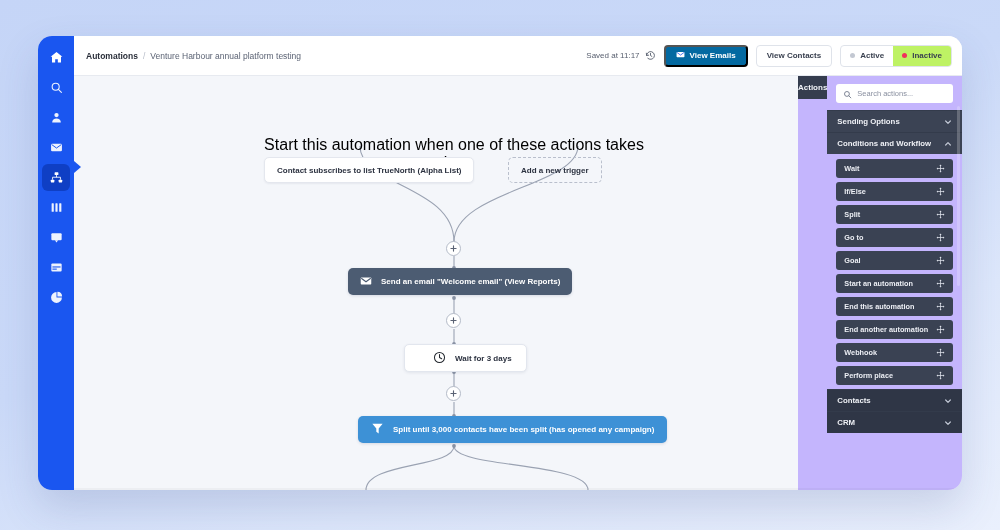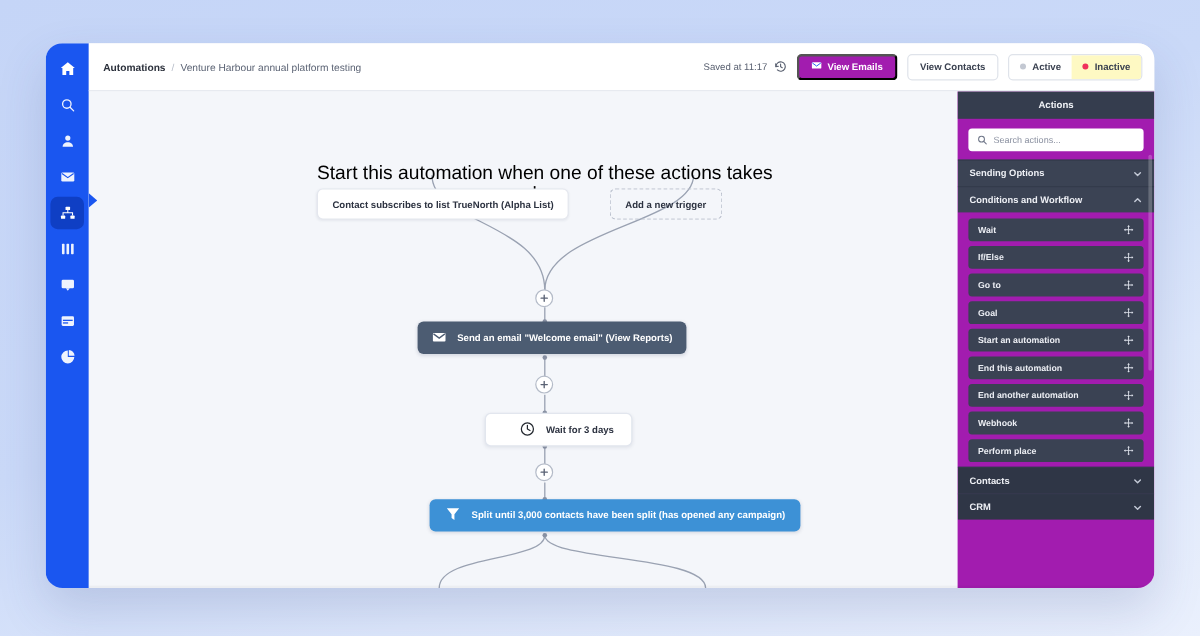--- a/index.html
+++ b/index.html
@@ -66,33 +66,33 @@
   #saved-block { display: flex; align-items: center; gap: 5px; font-size: 8px; color: #596070; }
   #saved-block svg { display:block; }
 
   .hbtn {
     height: 22px; border-radius: 4px;
     display: flex; align-items: center; gap: 5px;
     padding: 0 10px;
     font-size: 8px; font-weight: bold;
     white-space: nowrap;
   }
-  .hbtn.primary { background: #a21caf; color: #fff; }
+  .hbtn.primary { background: #0369a1; color: #fff; }
   .hbtn.ghost { background: #fff; color: #3a4150; border: 1px solid #dfe3ea; }
 
   #status-toggle {
     display: flex; height: 22px;
     border: 1px solid #dfe3ea; border-radius: 4px; overflow: hidden;
     background: #fff;
   }
   .seg {
     display: flex; align-items: center; gap: 5px;
     padding: 0 9px; font-size: 8px; font-weight: bold; color: #3a4150;
   }
-  .seg.on { background: #fef9c3; }
+  .seg.on { background: #bef264; }
   .dot { width: 5px; height: 5px; border-radius: 50%; display: block; }
   .dot.gray { background: #c3c8d2; }
   .dot.red { background: #f0315b; }
 
   
   #body-area { flex: 1 1 auto; display: flex; min-height: 0; position: relative; }
 
   
   #canvas {
     flex: 1 1 auto; position: relative; min-width: 0;
@@ -149,22 +149,22 @@
     width: 15px; height: 15px; border-radius: 50%;
     background: #fff; border: 1px solid #b4bbc8;
     display: flex; align-items: center; justify-content: center;
     color: #5a6274;
   }
   svg.conn { position: absolute; left: 0; top: 0; overflow: visible; pointer-events: none; }
 
   
   #actions-panel {
     width: 164px; flex: 0 0 164px;
-    background: #a21caf;
-    display: flex; flex-direction: column;
+    background: #c4b5fd;
+    display: flex; 
     position: relative;
     overflow: hidden;
   }
   #actions-title {
     height: 23px; flex: 0 0 23px;
     display: flex; align-items: center; justify-content: center;
     font-size: 8px; font-weight: bold; color: #f2f4f8;
     background: #353d4e;
   }
   #panel-scroll { flex: 1 1 auto; overflow: hidden; position: relative; }
@@ -484,20 +484,28 @@
             </div>
             <div class="act-item">
               <span>If/Else</span>
               <span class="drag">
                 <svg width="9" height="9" viewBox="0 0 24 24" fill="#dde1ea">
                     <path d="M12 1.5 15 5h-2v6h6V9l3.5 3L19 15v-2h-6v6h2l-3 3.5L9 19h2v-6H5v2L1.5 12 5 9v2h6V5H9z"></path>
                   </svg>
               </span>
             </div>
             <div class="act-item">
+              <span>Split</span>
+              <span class="drag">
+                <svg width="9" height="9" viewBox="0 0 24 24" fill="#dde1ea">
+                    <path d="M12 1.5 15 5h-2v6h6V9l3.5 3L19 15v-2h-6v6h2l-3 3.5L9 19h2v-6H5v2L1.5 12 5 9v2h6V5H9z"></path>
+                  </svg>
+              </span>
+            </div>
+            <div class="act-item">
               <span>Go to</span>
               <span class="drag">
                 <svg width="9" height="9" viewBox="0 0 24 24" fill="#dde1ea">
                     <path d="M12 1.5 15 5h-2v6h6V9l3.5 3L19 15v-2h-6v6h2l-3 3.5L9 19h2v-6H5v2L1.5 12 5 9v2h6V5H9z"></path>
                   </svg>
               </span>
             </div>
             <div class="act-item">
               <span>Goal</span>
               <span class="drag">

